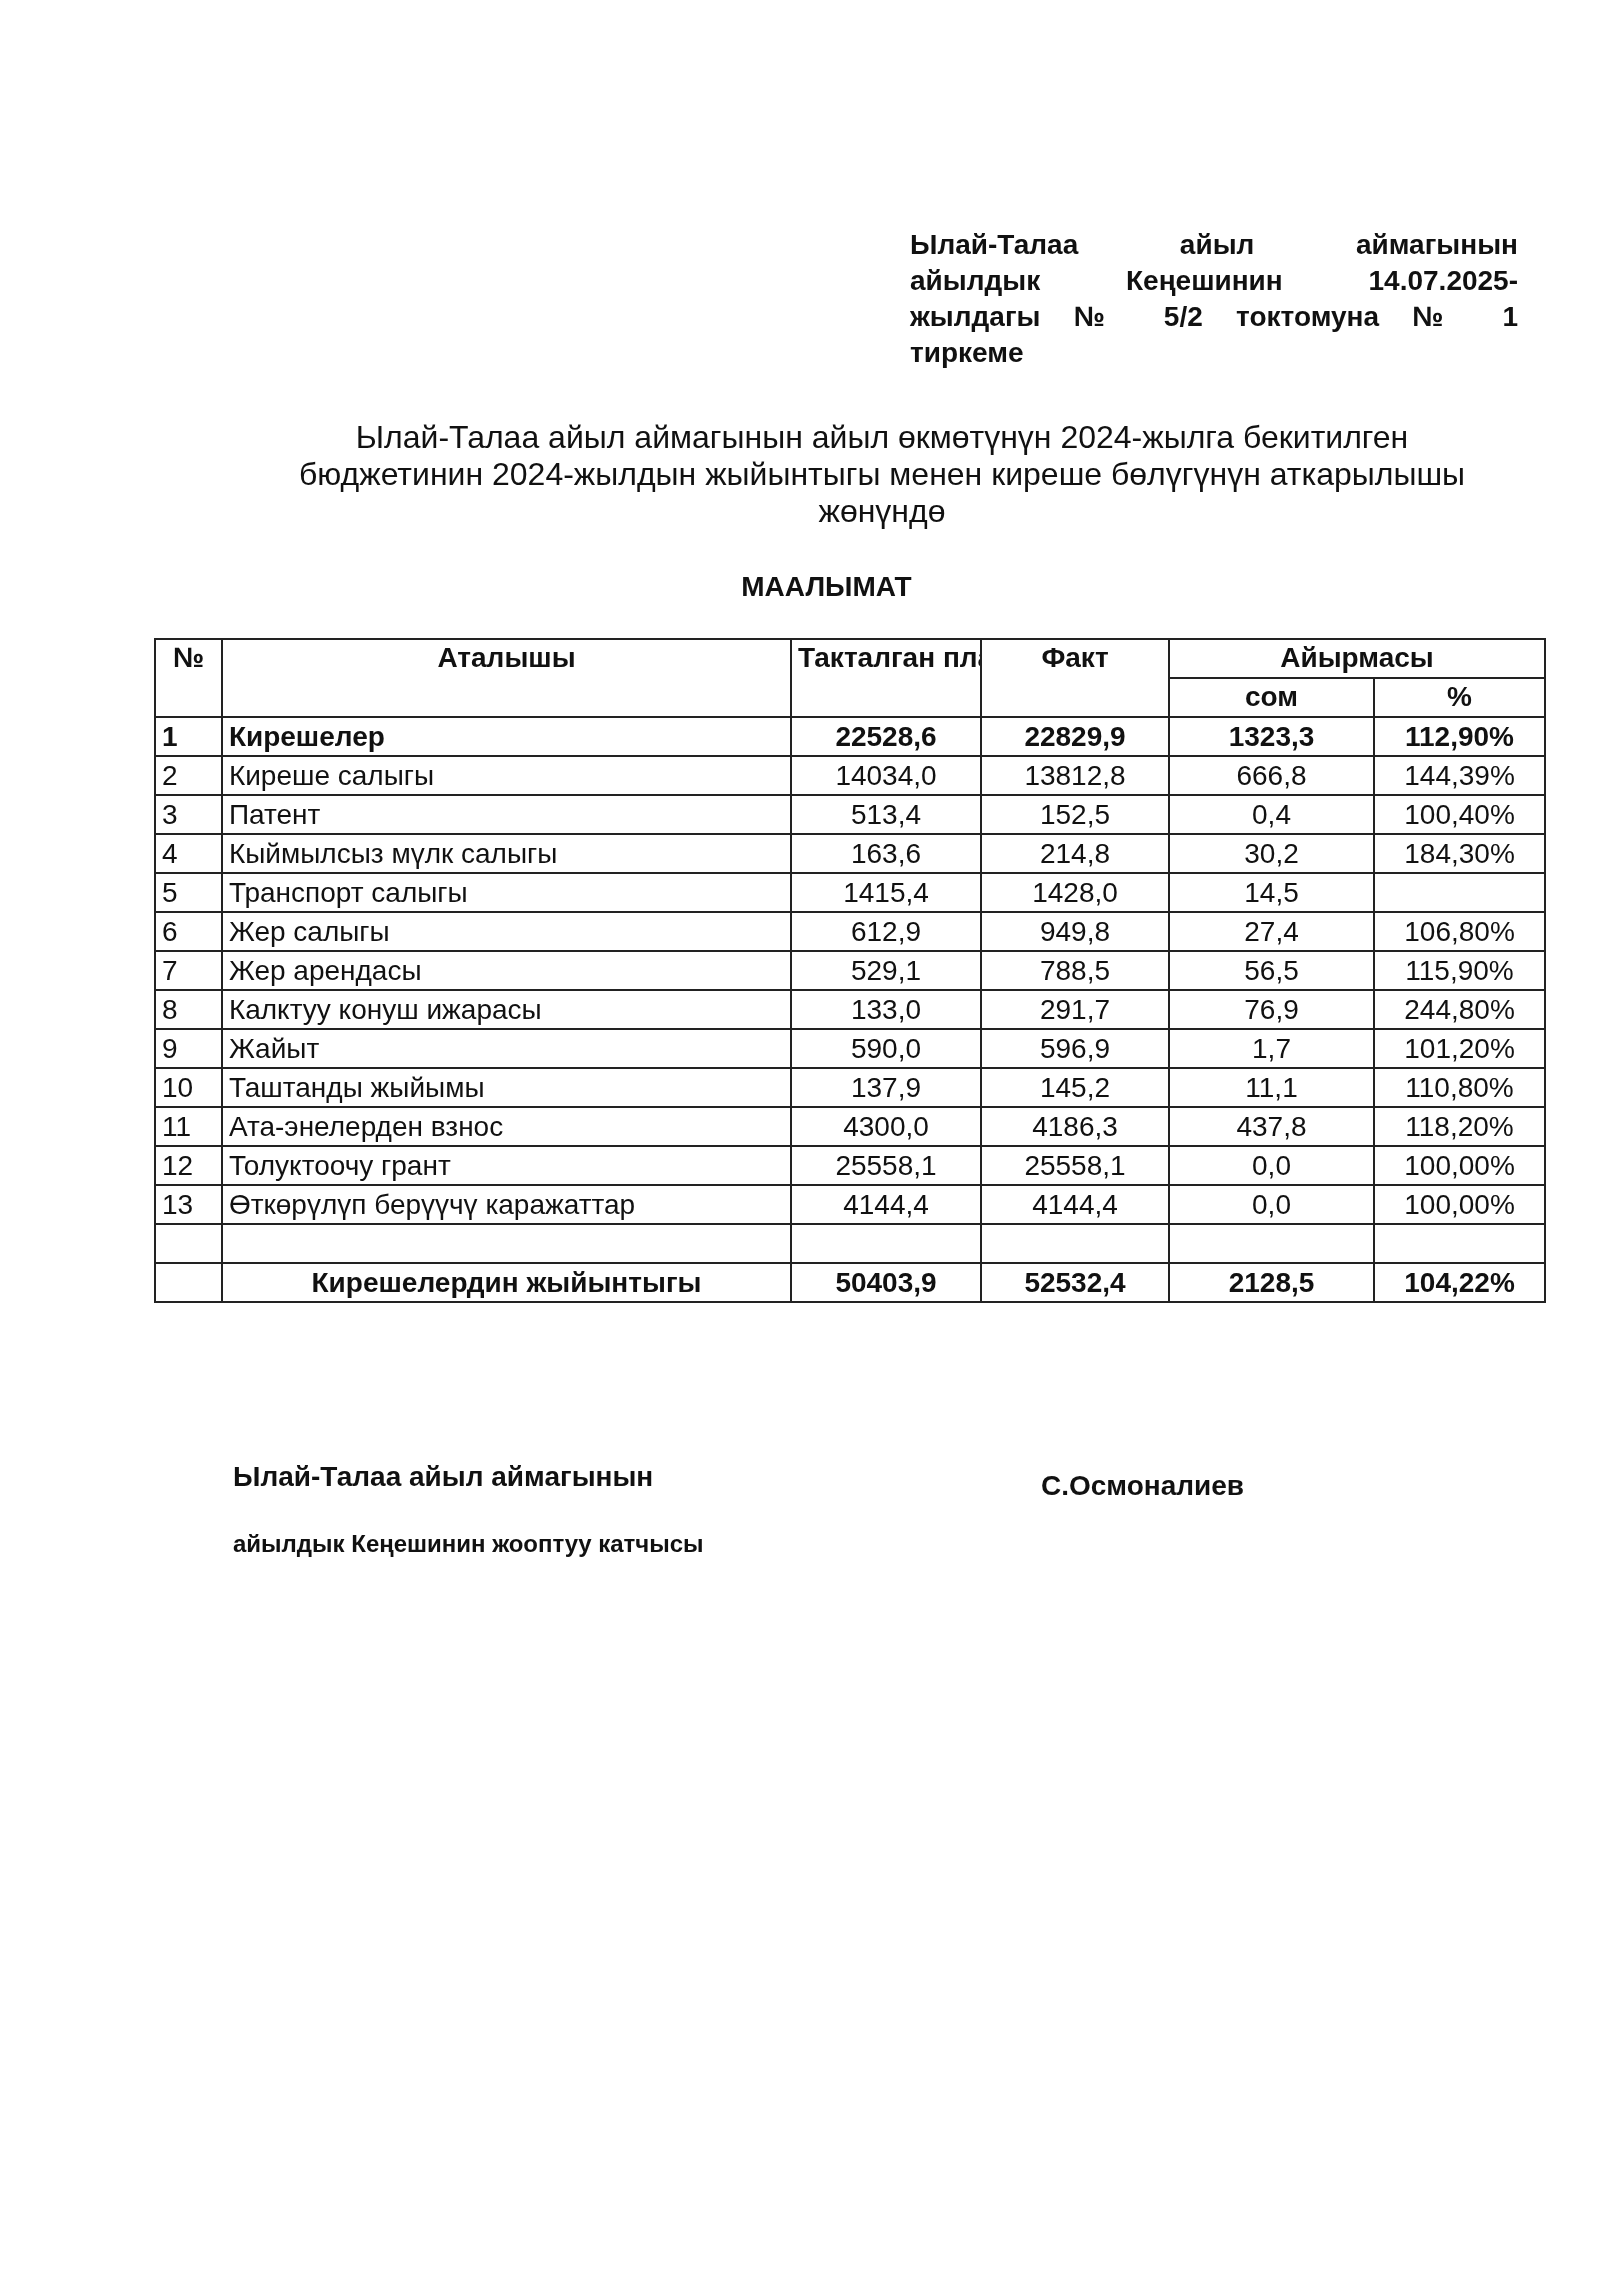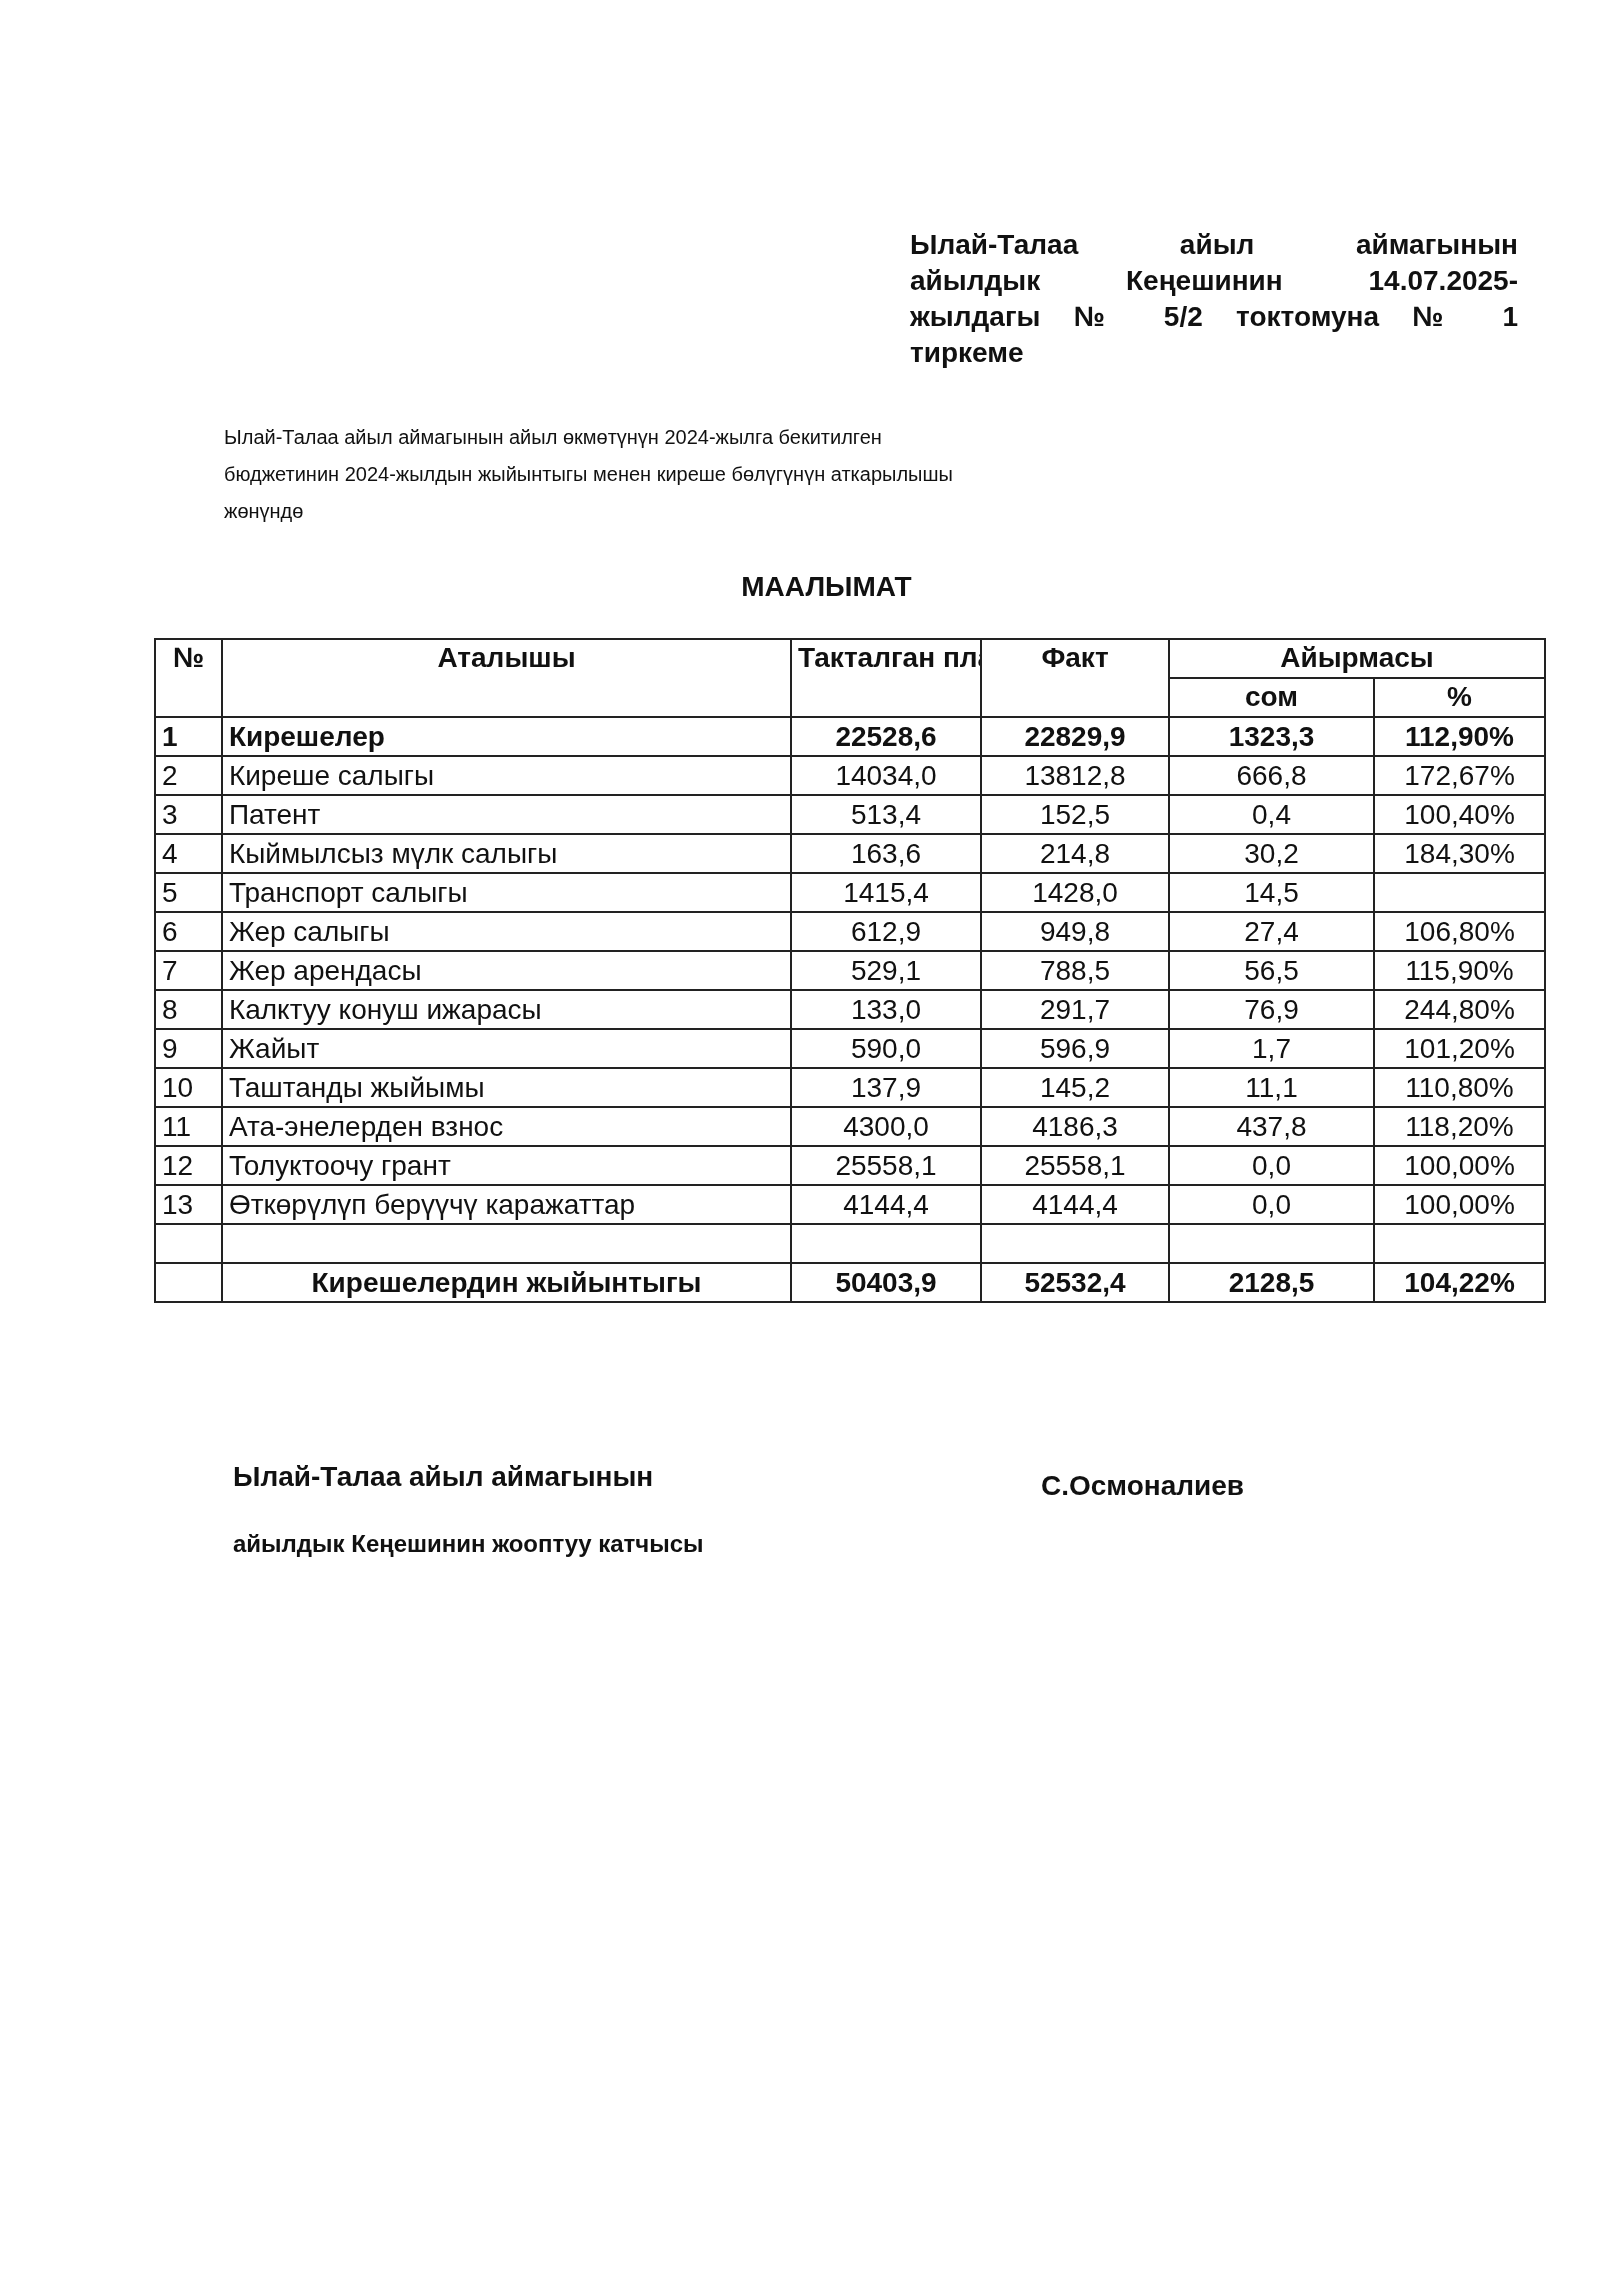--- a/index.html
+++ b/index.html
@@ -7,22 +7,22 @@
   .page { position: absolute; inset: 0; }
 
   .annex {
     position: absolute; left: 910px; top: 227px; width: 608px;
     font-weight: bold; font-size: 28px; line-height: 36px;
     text-align: justify; text-align-last: justify;
   }
   .annex .last { text-align-last: left; display: block; }
 
   .doc-title {
-    position: absolute; left: 224px; top: 419px; width: 1294px;
-    text-align: left; font-size: 20px; line-height: 37px;
+    position: absolute; left: 235px; top: 419px; width: 1294px;
+    text-align: center; font-size: 32px; line-height: 37px;
   }
   .heading {
     position: absolute; left: 0; width: 1621px; top: 571px;
     text-align: center; font-weight: bold; font-size: 28px; padding-left: 16px;
   }
 
   table.budget {
     position: absolute; left: 154px; top: 638px; width: 1390px;
     border-collapse: collapse; font-size: 28px; table-layout: fixed;
   }
@@ -93,21 +93,21 @@
           <td class="c-num">22829,9</td>
           <td class="c-num">1323,3</td>
           <td class="c-num">112,90%</td>
         </tr>
         <tr>
           <td class="c-no">2</td>
           <td class="c-name">Киреше салыгы</td>
           <td class="c-num">14034,0</td>
           <td class="c-num">13812,8</td>
           <td class="c-num">666,8</td>
-          <td class="c-num">172,67%</td>
+          <td class="c-num">144,39%</td>
         </tr>
         <tr>
           <td class="c-no">3</td>
           <td class="c-name">Патент</td>
           <td class="c-num">513,4</td>
           <td class="c-num">152,5</td>
           <td class="c-num">0,4</td>
           <td class="c-num">100,40%</td>
         </tr>
         <tr>

